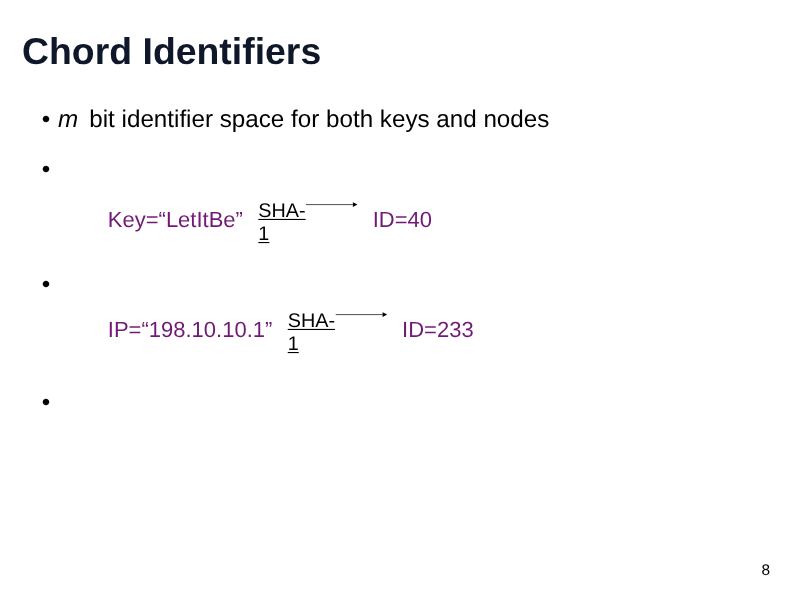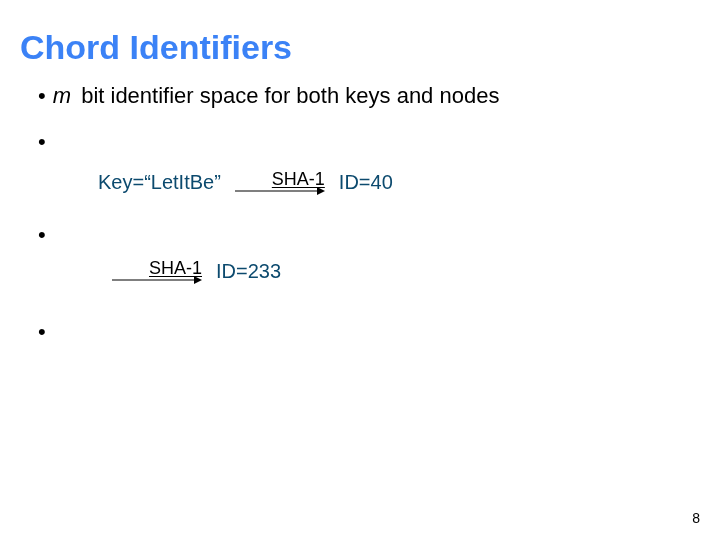--- a/index.html
+++ b/index.html
@@ -14,22 +14,22 @@
   }
   .slide {
     padding: 20px 20px 0 20px;
     box-sizing: border-box;
     width: 100%;
     height: 100%;
   }
   .title {
     font-size: 34px;
     font-weight: bold;
-    color: #3b82f6;
-    margin: 8px 0 16px 0;
+    color: #0f172a;
+    margin: 8px 0 28px 0;
   }
   .bullet-row {
     display: flex;
     align-items: baseline;
     margin: 0 0 10px 18px;
     font-size: 22px;
   }
   .bullet-dot {
     margin-right: 7px;
   }
@@ -44,27 +44,26 @@
     display: flex;
     align-items: center;
     margin: 14px 0 26px 78px;
     font-size: 20px;
   }
   .example-row.tight {
     margin-top: 2px;
     margin-bottom: 34px;
   }
   .green {
-    color: #0c4a6e;
+    color: #701a75;
   }
   .arrow-wrap {
     position: relative;
     display: flex;
-    flex-direction: column;
-    align-items: flex-end;
+    align-items: flex-start;
     margin: 0 14px;
     width: 90px;
   }
   .arrow-label {
     font-size: 18px;
     margin-bottom: -4px;
     text-decoration: underline;
     text-underline-offset: 2px;
   }
   .arrow-svg {
@@ -111,20 +110,21 @@
       </svg>
     </span>
     <span class="green">ID=40</span>
   </div>
 
   <div class="bullet-row">
     <span class="bullet-dot">•</span>
   </div>
 
   <div class="example-row tight">
+    <span class="green">IP=“198.10.10.1”</span>
     <span class="arrow-wrap">
       <span class="arrow-label">SHA-1</span>
       <svg class="arrow-svg" viewBox="0 0 90 10">
         <line x1="0" y1="5" x2="82" y2="5" stroke="#000" stroke-width="1.2"></line>
         <polygon points="82,1 90,5 82,9" fill="#000"></polygon>
       </svg>
     </span>
     <span class="green">ID=233</span>
   </div>
 

